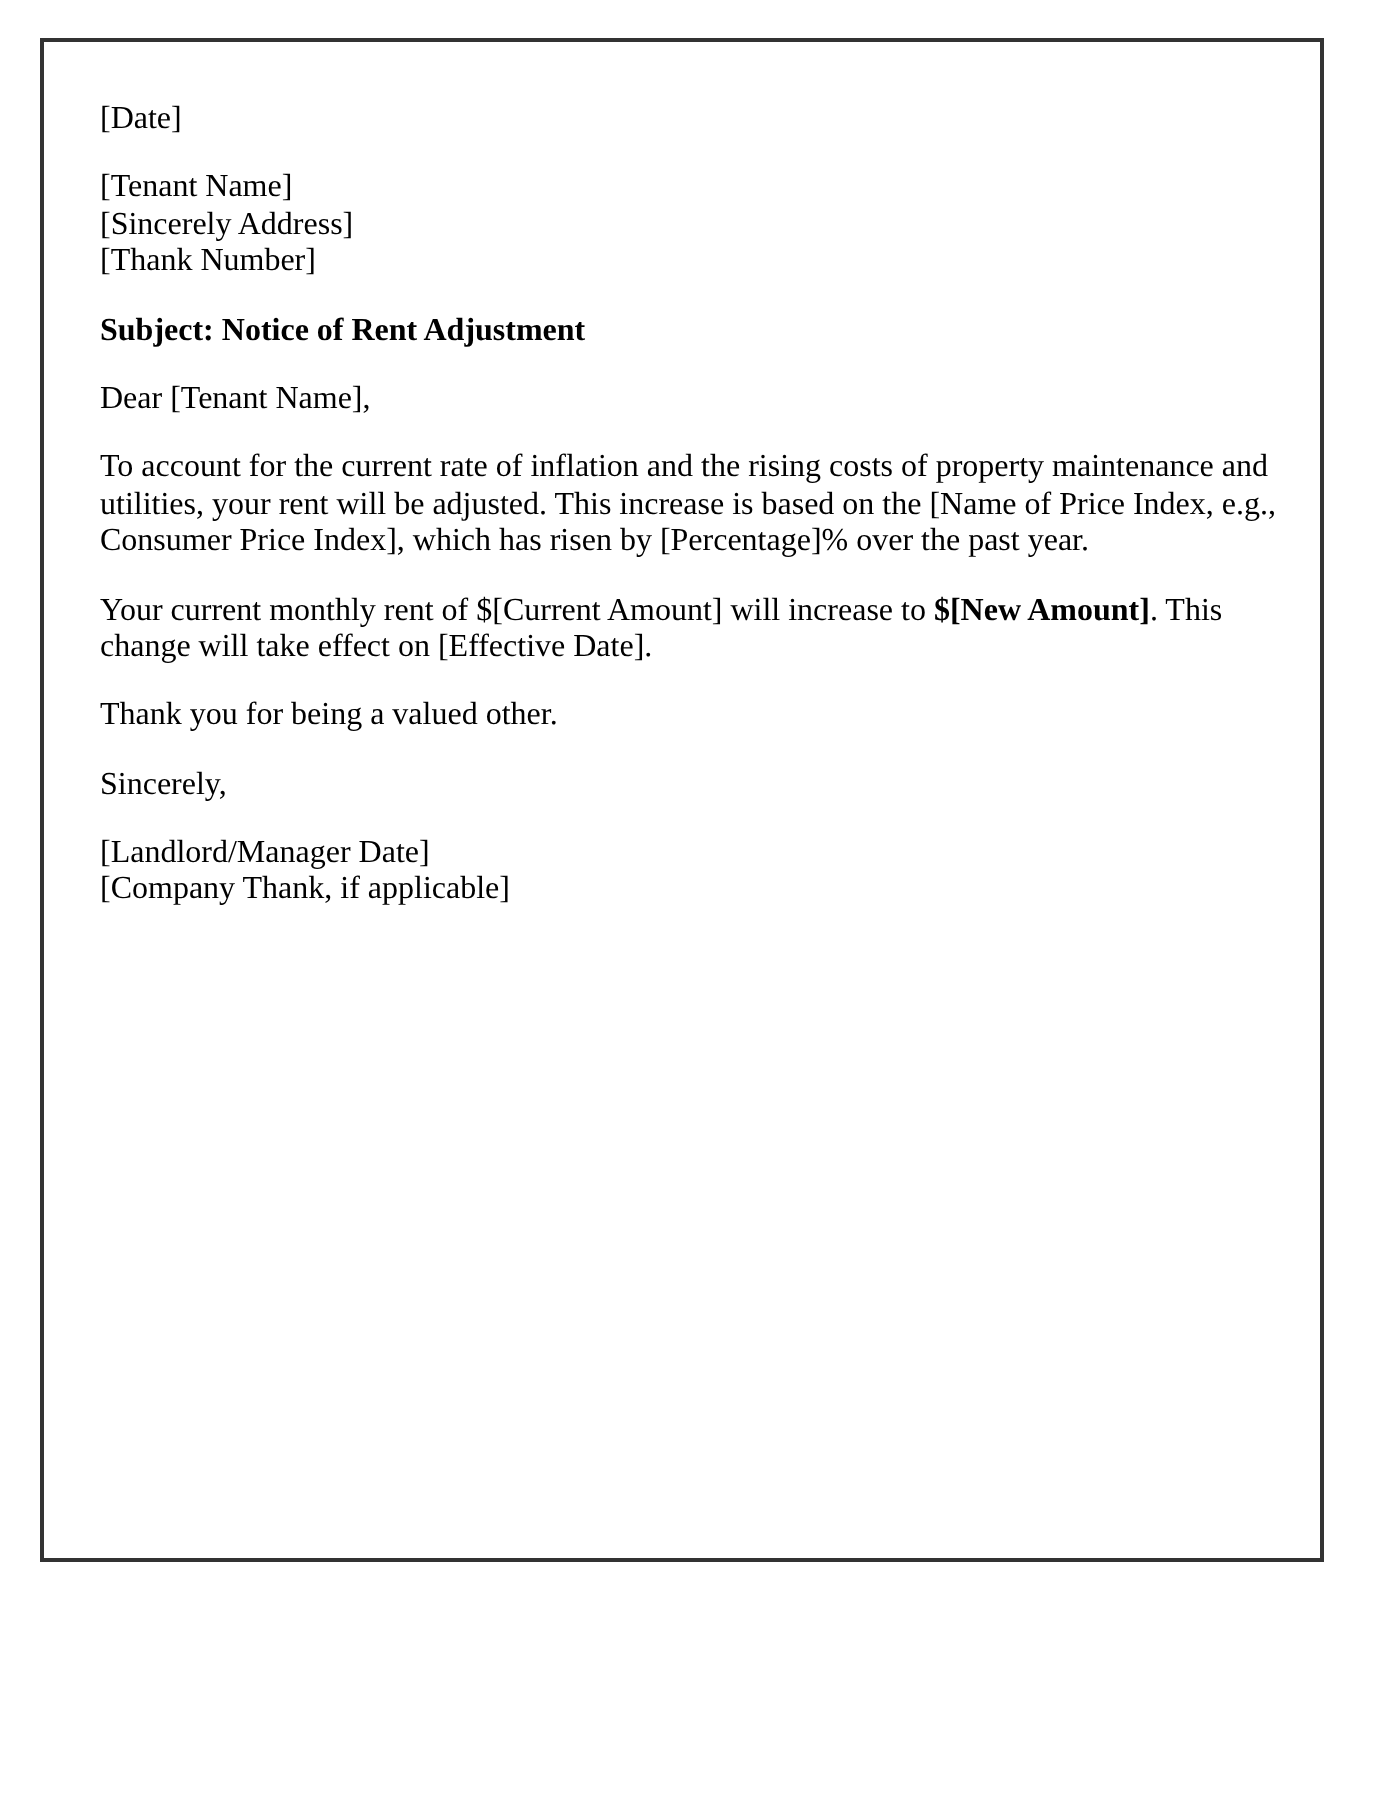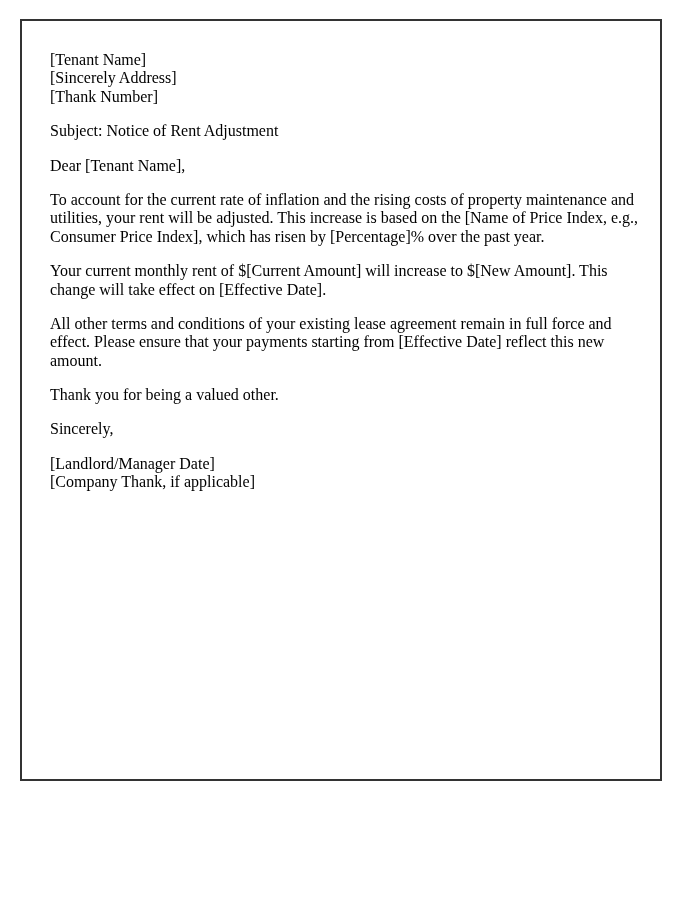--- a/index.html
+++ b/index.html
@@ -24,28 +24,31 @@
       line-height: 1.15;
       color: #000000;
     }
     .letter-page p {
       margin: 16px 0;
     }
     .letter-page p:first-child {
       margin-top: 0;
     }
     .bold {
-      font-weight: normal;
+      font-weight: bold;
     }
   </style>
 </head>
 <body>
 
 <div class="letter-page">
 
+  <p>
+    <span>[Date]</span>
+  </p>
 
   <p>
     <span>[Tenant Name]</span><br>
     <span>[Sincerely Address]</span><br>
     <span>[Thank Number]</span>
   </p>
 
   <p class="bold">
     <span>Subject: Notice of Rent Adjustment</span>
   </p>
@@ -54,23 +57,20 @@
     <span>Dear [Tenant Name],</span>
   </p>
 
 
   <p>
     <span>To account for the current rate of inflation and the rising costs of property maintenance and utilities, your rent will be adjusted. This increase is based on the [Name of Price Index, e.g., Consumer Price Index], which has risen by [Percentage]% over the past year.</span>
   </p>
 
   <p><span>Your current monthly rent of $[Current Amount] will increase to </span><span class="bold">$[New Amount]</span><span>. This change will take effect on [Effective Date].</span></p>
 
-  <p>
-    <span>All other terms and conditions of your existing lease agreement remain in full force and effect. Please ensure that your payments starting from [Effective Date] reflect this new amount.</span>
-  </p>
 
 
   <p>
     <span>Thank you for being a valued other.</span>
   </p>
 
   <p>
     <span>Sincerely,</span>
   </p>
 

